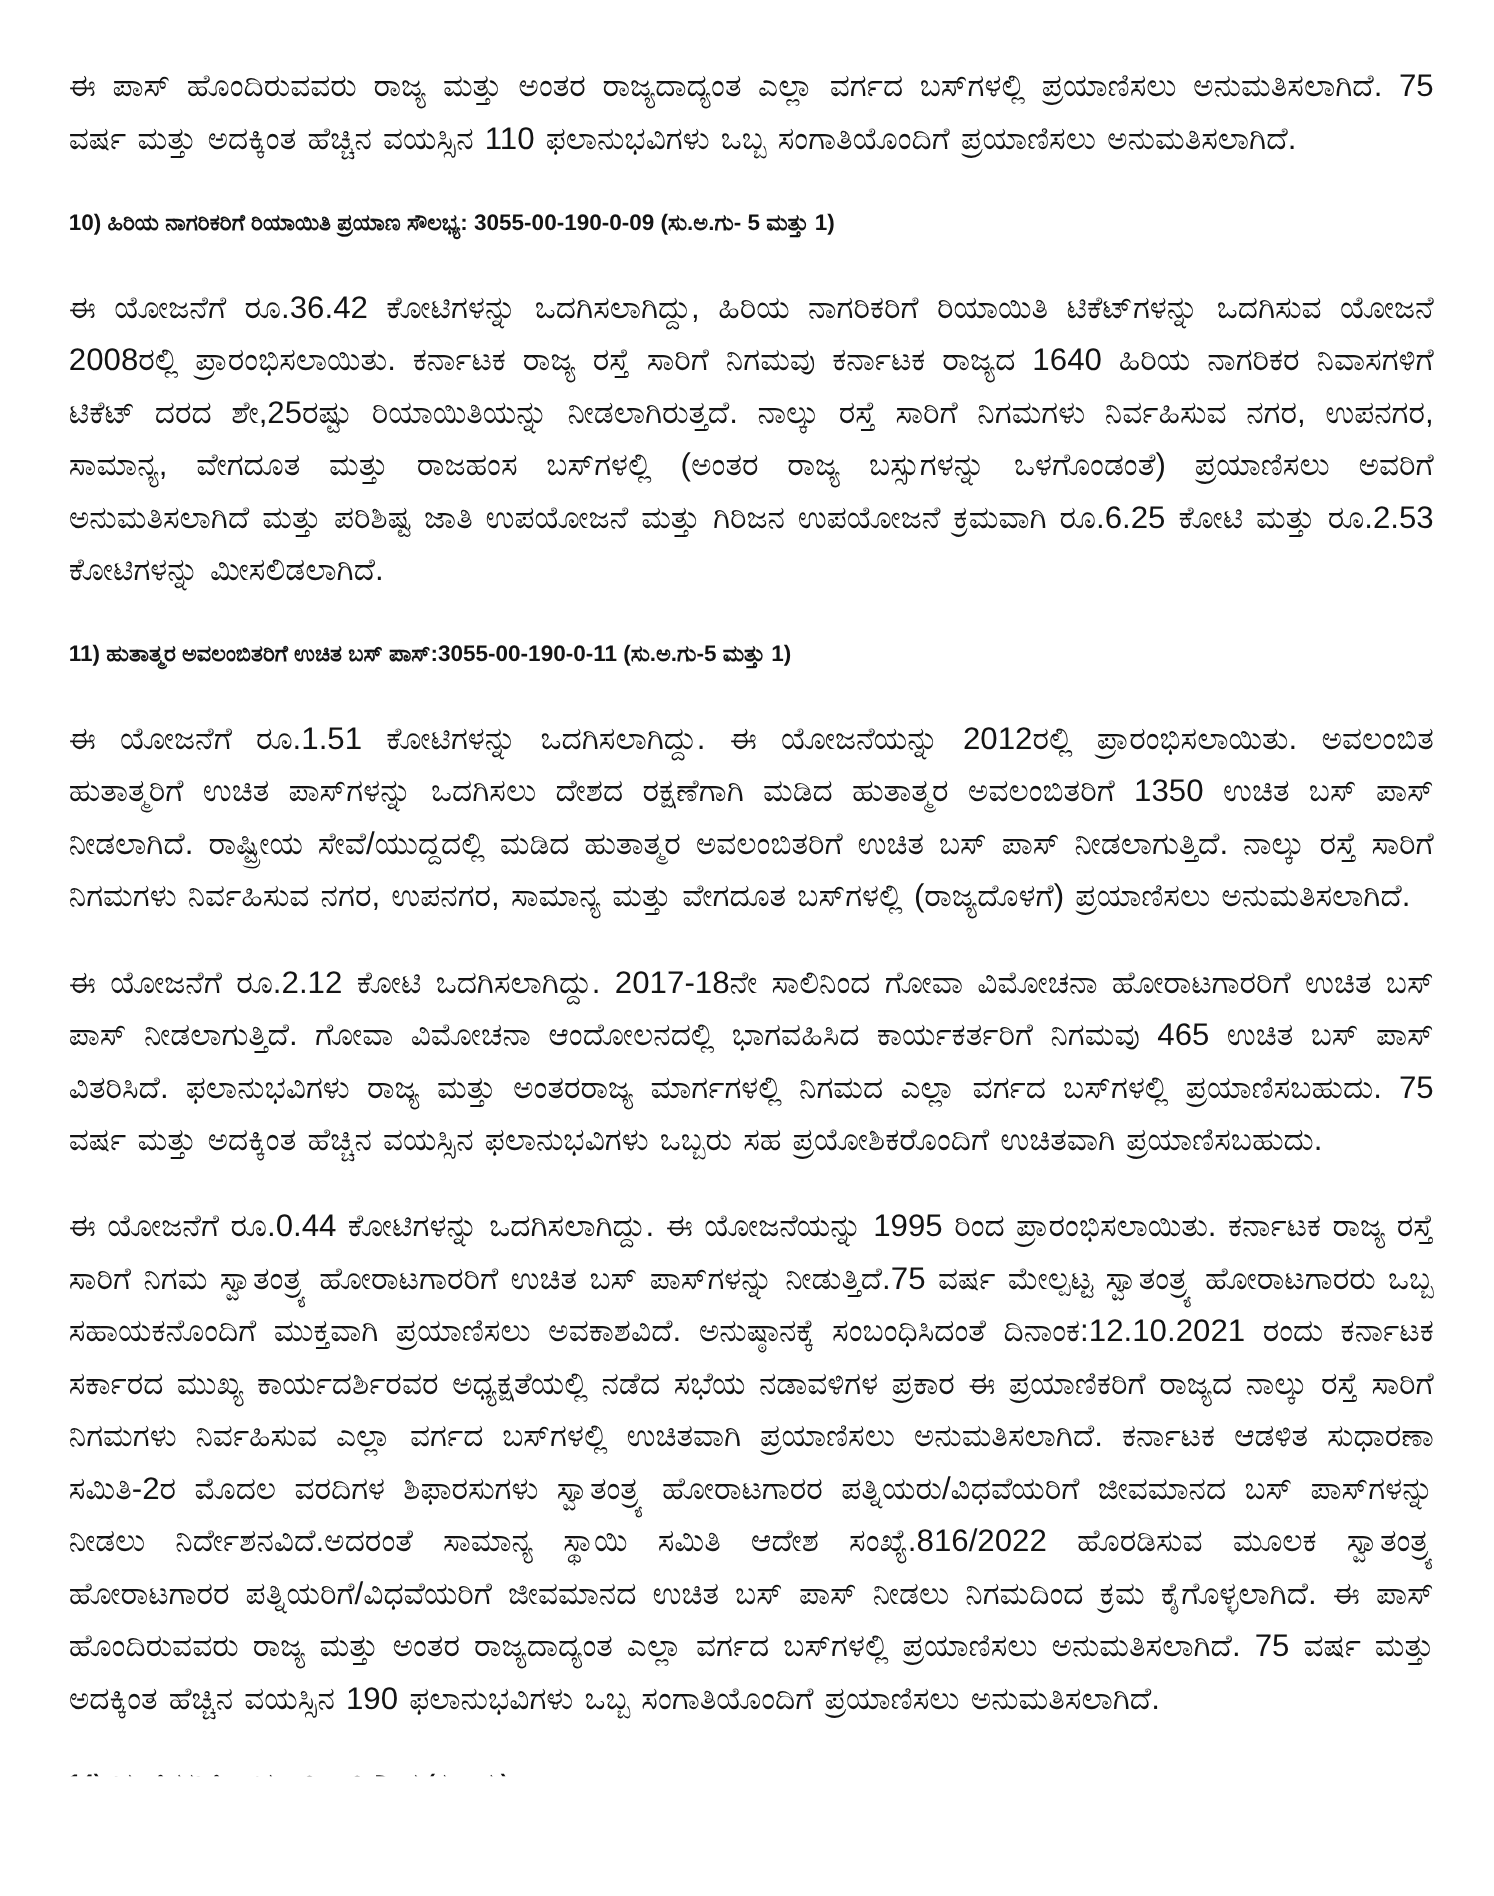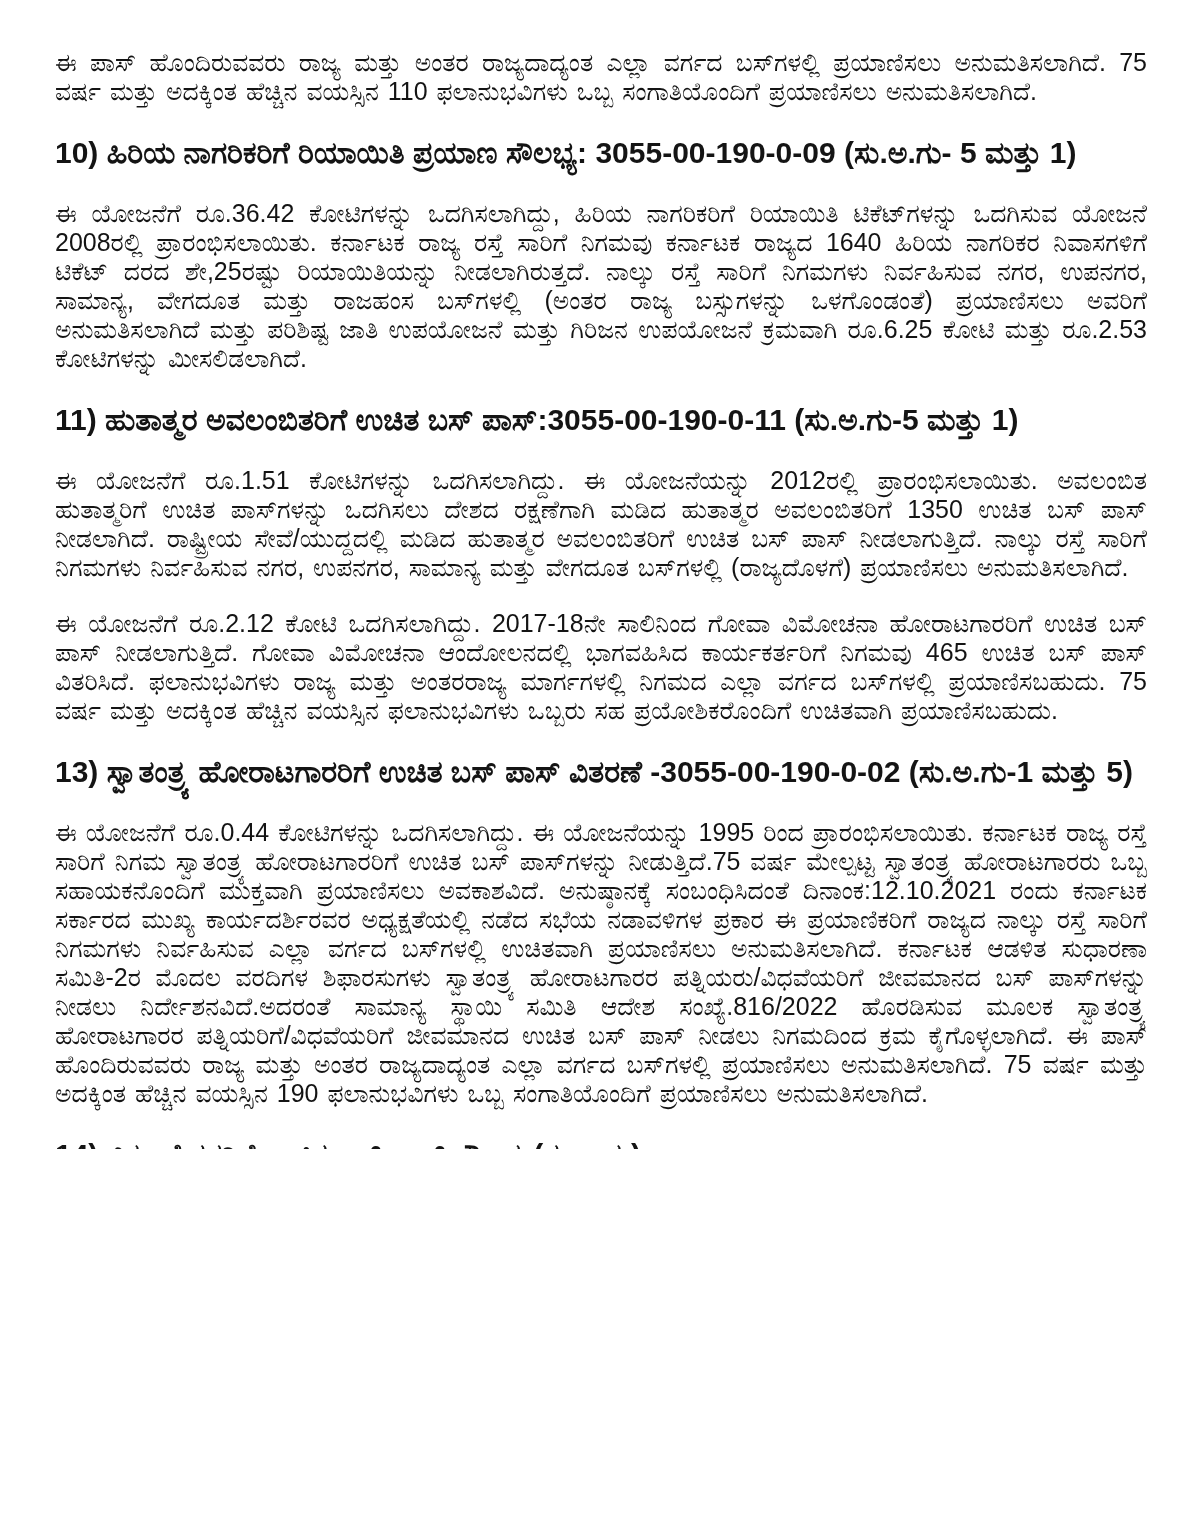--- a/index.html
+++ b/index.html
@@ -16,28 +16,28 @@
   }
   .page {
     box-sizing: border-box;
     width: 1195px;
     height: 1517px;
     padding: 48px 48px 0 55px;
     background: #ffffff;
   }
   .para {
     font-size: 25px;
-    line-height: 29px;
+    line-height: 42px;
     text-align: justify;
     text-align-last: left;
     margin: 0 0 27px 0;
     word-spacing: 2px;
   }
   .heading {
-    font-size: 30px;
+    font-size: 18px;
     line-height: 39px;
     font-weight: bold;
     margin: 0 0 27px 0;
     
     padding-left: 46px;
     text-indent: -46px;
     text-align: left;
   }
   .heading-narrow {
     max-width: 1040px;
@@ -61,21 +61,20 @@
 
   <p class="para">ಈ ಯೋಜನೆಗೆ ರೂ.36.42 ಕೋಟಿಗಳನ್ನು ಒದಗಿಸಲಾಗಿದ್ದು, ಹಿರಿಯ ನಾಗರಿಕರಿಗೆ ರಿಯಾಯಿತಿ ಟಿಕೆಟ್‌ಗಳನ್ನು ಒದಗಿಸುವ ಯೋಜನೆ 2008ರಲ್ಲಿ ಪ್ರಾರಂಭಿಸಲಾಯಿತು. ಕರ್ನಾಟಕ ರಾಜ್ಯ ರಸ್ತೆ ಸಾರಿಗೆ ನಿಗಮವು ಕರ್ನಾಟಕ ರಾಜ್ಯದ 1640 ಹಿರಿಯ ನಾಗರಿಕರ ನಿವಾಸಗಳಿಗೆ ಟಿಕೆಟ್ ದರದ ಶೇ,25ರಷ್ಟು ರಿಯಾಯಿತಿಯನ್ನು ನೀಡಲಾಗಿರುತ್ತದೆ. ನಾಲ್ಕು ರಸ್ತೆ ಸಾರಿಗೆ ನಿಗಮಗಳು ನಿರ್ವಹಿಸುವ ನಗರ, ಉಪನಗರ, ಸಾಮಾನ್ಯ, ವೇಗದೂತ ಮತ್ತು ರಾಜಹಂಸ ಬಸ್‌ಗಳಲ್ಲಿ (ಅಂತರ ರಾಜ್ಯ ಬಸ್ಸುಗಳನ್ನು ಒಳಗೊಂಡಂತೆ) ಪ್ರಯಾಣಿಸಲು ಅವರಿಗೆ ಅನುಮತಿಸಲಾಗಿದೆ ಮತ್ತು ಪರಿಶಿಷ್ಟ ಜಾತಿ ಉಪಯೋಜನೆ ಮತ್ತು ಗಿರಿಜನ ಉಪಯೋಜನೆ ಕ್ರಮವಾಗಿ ರೂ.6.25 ಕೋಟಿ ಮತ್ತು ರೂ.2.53 ಕೋಟಿಗಳನ್ನು ಮೀಸಲಿಡಲಾಗಿದೆ.</p>
 
   <h2 class="heading">11) ಹುತಾತ್ಮರ ಅವಲಂಬಿತರಿಗೆ ಉಚಿತ ಬಸ್ ಪಾಸ್:3055-00-190-0-11 (ಸು.ಅ.ಗು-5 ಮತ್ತು 1)</h2>
 
   <p class="para">ಈ ಯೋಜನೆಗೆ ರೂ.1.51 ಕೋಟಿಗಳನ್ನು ಒದಗಿಸಲಾಗಿದ್ದು. ಈ ಯೋಜನೆಯನ್ನು 2012ರಲ್ಲಿ ಪ್ರಾರಂಭಿಸಲಾಯಿತು. ಅವಲಂಬಿತ ಹುತಾತ್ಮರಿಗೆ ಉಚಿತ ಪಾಸ್‌ಗಳನ್ನು ಒದಗಿಸಲು ದೇಶದ ರಕ್ಷಣೆಗಾಗಿ ಮಡಿದ ಹುತಾತ್ಮರ ಅವಲಂಬಿತರಿಗೆ 1350 ಉಚಿತ ಬಸ್ ಪಾಸ್ ನೀಡಲಾಗಿದೆ. ರಾಷ್ಟ್ರೀಯ ಸೇವೆ/ಯುದ್ದದಲ್ಲಿ ಮಡಿದ ಹುತಾತ್ಮರ ಅವಲಂಬಿತರಿಗೆ ಉಚಿತ ಬಸ್ ಪಾಸ್ ನೀಡಲಾಗುತ್ತಿದೆ. ನಾಲ್ಕು ರಸ್ತೆ ಸಾರಿಗೆ ನಿಗಮಗಳು ನಿರ್ವಹಿಸುವ ನಗರ, ಉಪನಗರ, ಸಾಮಾನ್ಯ ಮತ್ತು ವೇಗದೂತ ಬಸ್‌ಗಳಲ್ಲಿ (ರಾಜ್ಯದೊಳಗೆ) ಪ್ರಯಾಣಿಸಲು ಅನುಮತಿಸಲಾಗಿದೆ.</p>
 
 
   <p class="para">ಈ ಯೋಜನೆಗೆ ರೂ.2.12 ಕೋಟಿ ಒದಗಿಸಲಾಗಿದ್ದು. 2017-18ನೇ ಸಾಲಿನಿಂದ ಗೋವಾ ವಿಮೋಚನಾ ಹೋರಾಟಗಾರರಿಗೆ ಉಚಿತ ಬಸ್ ಪಾಸ್ ನೀಡಲಾಗುತ್ತಿದೆ. ಗೋವಾ ವಿಮೋಚನಾ ಆಂದೋಲನದಲ್ಲಿ ಭಾಗವಹಿಸಿದ ಕಾರ್ಯಕರ್ತರಿಗೆ ನಿಗಮವು 465 ಉಚಿತ ಬಸ್ ಪಾಸ್ ವಿತರಿಸಿದೆ. ಫಲಾನುಭವಿಗಳು ರಾಜ್ಯ ಮತ್ತು ಅಂತರರಾಜ್ಯ ಮಾರ್ಗಗಳಲ್ಲಿ ನಿಗಮದ ಎಲ್ಲಾ ವರ್ಗದ ಬಸ್‌ಗಳಲ್ಲಿ ಪ್ರಯಾಣಿಸಬಹುದು. 75 ವರ್ಷ ಮತ್ತು ಅದಕ್ಕಿಂತ ಹೆಚ್ಚಿನ ವಯಸ್ಸಿನ ಫಲಾನುಭವಿಗಳು ಒಬ್ಬರು ಸಹ ಪ್ರಯೋಶಿಕರೊಂದಿಗೆ  ಉಚಿತವಾಗಿ ಪ್ರಯಾಣಿಸಬಹುದು.</p>
 
-  <h2 class="heading heading-narrow">13) ಸ್ವಾತಂತ್ರ್ಯ ಹೋರಾಟಗಾರರಿಗೆ ಉಚಿತ ಬಸ್ ಪಾಸ್ ವಿತರಣೆ -3055-00-190-0-02 (ಸು.ಅ.ಗು-1 ಮತ್ತು 5)</h2>
 
   <p class="para">ಈ ಯೋಜನೆಗೆ ರೂ.0.44 ಕೋಟಿಗಳನ್ನು ಒದಗಿಸಲಾಗಿದ್ದು. ಈ ಯೋಜನೆಯನ್ನು 1995 ರಿಂದ ಪ್ರಾರಂಭಿಸಲಾಯಿತು. ಕರ್ನಾಟಕ ರಾಜ್ಯ ರಸ್ತೆ ಸಾರಿಗೆ ನಿಗಮ  ಸ್ವಾತಂತ್ರ್ಯ ಹೋರಾಟಗಾರರಿಗೆ ಉಚಿತ ಬಸ್ ಪಾಸ್‌ಗಳನ್ನು ನೀಡುತ್ತಿದೆ.75 ವರ್ಷ ಮೇಲ್ಪಟ್ಟ ಸ್ವಾತಂತ್ರ್ಯ ಹೋರಾಟಗಾರರು ಒಬ್ಬ ಸಹಾಯಕನೊಂದಿಗೆ ಮುಕ್ತವಾಗಿ ಪ್ರಯಾಣಿಸಲು ಅವಕಾಶವಿದೆ. ಅನುಷ್ಠಾನಕ್ಕೆ ಸಂಬಂಧಿಸಿದಂತೆ ದಿನಾಂಕ:12.10.2021 ರಂದು ಕರ್ನಾಟಕ ಸರ್ಕಾರದ ಮುಖ್ಯ ಕಾರ್ಯದರ್ಶಿರವರ ಅಧ್ಯಕ್ಷತೆಯಲ್ಲಿ ನಡೆದ ಸಭೆಯ ನಡಾವಳಿಗಳ ಪ್ರಕಾರ ಈ ಪ್ರಯಾಣಿಕರಿಗೆ ರಾಜ್ಯದ ನಾಲ್ಕು ರಸ್ತೆ ಸಾರಿಗೆ ನಿಗಮಗಳು ನಿರ್ವಹಿಸುವ ಎಲ್ಲಾ ವರ್ಗದ ಬಸ್‌ಗಳಲ್ಲಿ ಉಚಿತವಾಗಿ ಪ್ರಯಾಣಿಸಲು ಅನುಮತಿಸಲಾಗಿದೆ. ಕರ್ನಾಟಕ ಆಡಳಿತ ಸುಧಾರಣಾ ಸಮಿತಿ-2ರ ಮೊದಲ ವರದಿಗಳ ಶಿಫಾರಸುಗಳು ಸ್ವಾತಂತ್ರ್ಯ ಹೋರಾಟಗಾರರ ಪತ್ನಿಯರು/ವಿಧವೆಯರಿಗೆ ಜೀವಮಾನದ ಬಸ್ ಪಾಸ್‌ಗಳನ್ನು ನೀಡಲು ನಿರ್ದೇಶನವಿದೆ.ಅದರಂತೆ ಸಾಮಾನ್ಯ ಸ್ಥಾಯಿ ಸಮಿತಿ ಆದೇಶ ಸಂಖ್ಯೆ.816/2022 ಹೊರಡಿಸುವ ಮೂಲಕ ಸ್ವಾತಂತ್ರ್ಯ ಹೋರಾಟಗಾರರ ಪತ್ನಿಯರಿಗೆ/ವಿಧವೆಯರಿಗೆ ಜೀವಮಾನದ ಉಚಿತ ಬಸ್ ಪಾಸ್ ನೀಡಲು ನಿಗಮದಿಂದ ಕ್ರಮ ಕೈಗೊಳ್ಳಲಾಗಿದೆ. ಈ ಪಾಸ್ ಹೊಂದಿರುವವರು ರಾಜ್ಯ ಮತ್ತು ಅಂತರ ರಾಜ್ಯದಾದ್ಯಂತ ಎಲ್ಲಾ ವರ್ಗದ ಬಸ್‌ಗಳಲ್ಲಿ ಪ್ರಯಾಣಿಸಲು ಅನುಮತಿಸಲಾಗಿದೆ. 75 ವರ್ಷ ಮತ್ತು ಅದಕ್ಕಿಂತ ಹೆಚ್ಚಿನ ವಯಸ್ಸಿನ 190 ಫಲಾನುಭವಿಗಳು ಒಬ್ಬ ಸಂಗಾತಿಯೊಂದಿಗೆ ಪ್ರಯಾಣಿಸಲು ಅನುಮತಿಸಲಾಗಿದೆ.</p>
 
   <div class="partial-clip">
     <h2 class="heading">14) ವಿಕಲಚೇತನರಿಗೆ ಉಚಿತ ಬಸ್ ಪಾಸ್ ಸೌಲಭ್ಯ (ಸು.ಅ.ಗು)</h2>
   </div>
 
 </div>
 
 </body></html>

